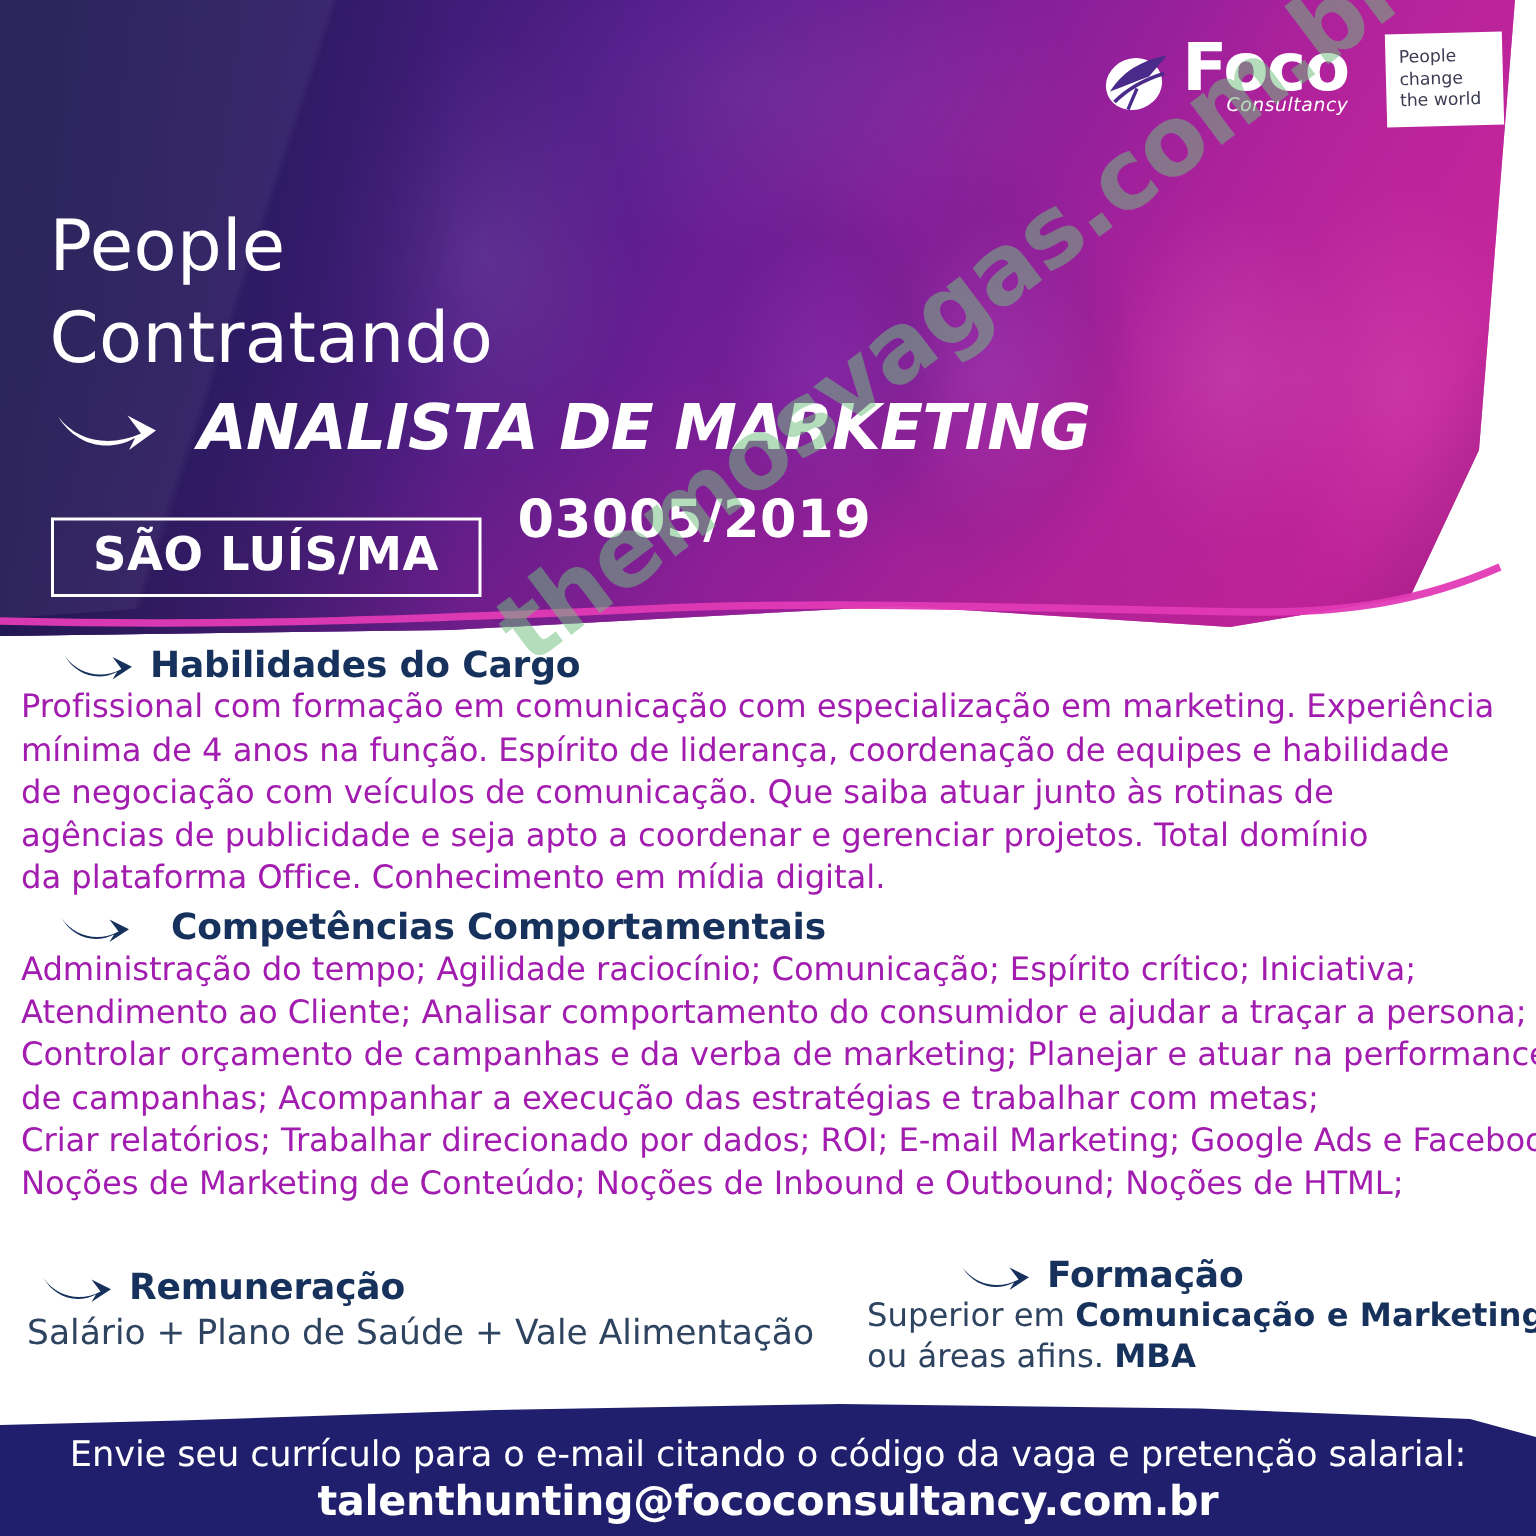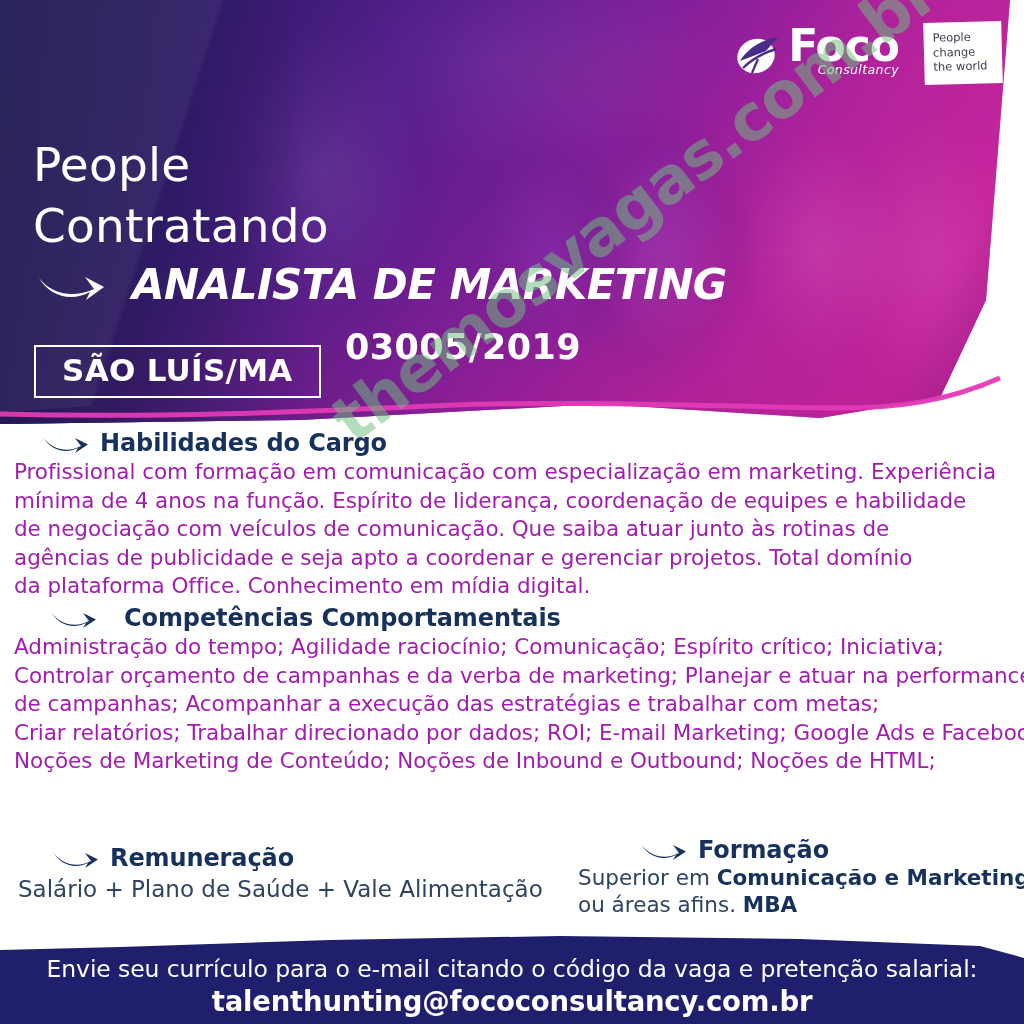--- a/index.html
+++ b/index.html
@@ -103,26 +103,26 @@
   }
   .para{
     color:#a21caf;font-size:21.5px;line-height:1.33;
     padding:0 14px 0 14px;letter-spacing:-.05px;
   }
   .para .ln{display:block;white-space:nowrap;}
 
   .block-skills{padding-top:6px;}
   .block-skills .sec-head{padding-left:42px;}
   .block-comp{padding-top:4px;}
-  .block-comp .sec-head{padding-left:50px;gap:26px;}
+  .block-comp .sec-head{padding-left:40px;gap:26px;}
 
   
   .lower{position:absolute;left:0;top:845px;width:1024px;height:100px;}
   .col-rem{position:absolute;left:0;top:0;width:590px;}
-  .col-rem .sec-head{padding-left:52px;}
+  .col-rem .sec-head{padding-left:28px;}
   .col-rem .val{
     color:#2d4360;font-size:23px;line-height:1.2;padding-left:18px;margin-top:5px;white-space:nowrap;
   }
   .col-form{position:absolute;left:578px;top:-8px;width:446px;}
   .col-form .sec-head{padding-left:62px;}
   .col-form .val{
     color:#2d4360;font-size:21.5px;line-height:1.18;margin-top:2px;white-space:nowrap;
   }
   .col-form .val b{color:#16325c;font-weight:bold;}
 
@@ -220,20 +220,21 @@
 
   <div class="block-comp">
     <div class="sec-head">
       <svg class="sec-arrow" viewBox="0 0 48 26">
         <path d="M1 7 C 10 20, 26 23, 39 16 L 33 8 L 46 14.5 L 33 23 L 36 18 C 22 25, 8 19, 1 7 Z" fill="#16325c"></path>
       </svg>
       <div class="sec-title">Competências Comportamentais</div>
     </div>
     <div class="para">
       <span class="ln">Administração do tempo; Agilidade raciocínio; Comunicação; Espírito crítico; Iniciativa;</span>
+      <span class="ln">Atendimento ao Cliente; Analisar comportamento do consumidor e ajudar a traçar a persona;</span>
       <span class="ln">Controlar orçamento de campanhas e da verba de marketing; Planejar e atuar na performance</span>
       <span class="ln">de campanhas; Acompanhar a execução das estratégias e trabalhar com metas;</span>
       <span class="ln">Criar relatórios; Trabalhar direcionado por dados; ROI; E-mail Marketing; Google Ads e Facebook Ads)</span>
       <span class="ln">Noções de Marketing de Conteúdo; Noções de Inbound e Outbound; Noções de HTML;</span>
     </div>
   </div>
 </div>
 
 <div class="lower">
   <div class="col-rem">

